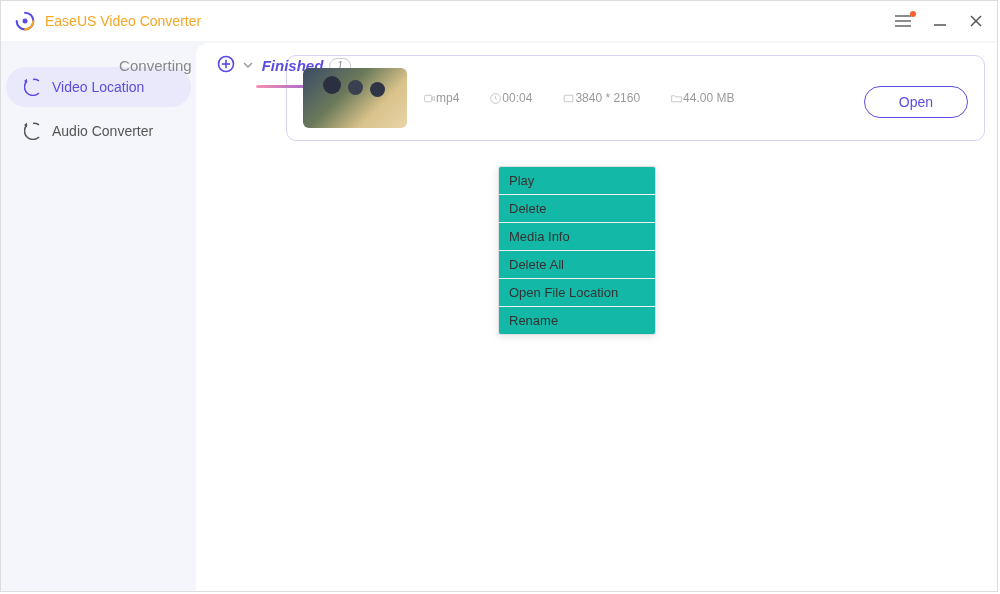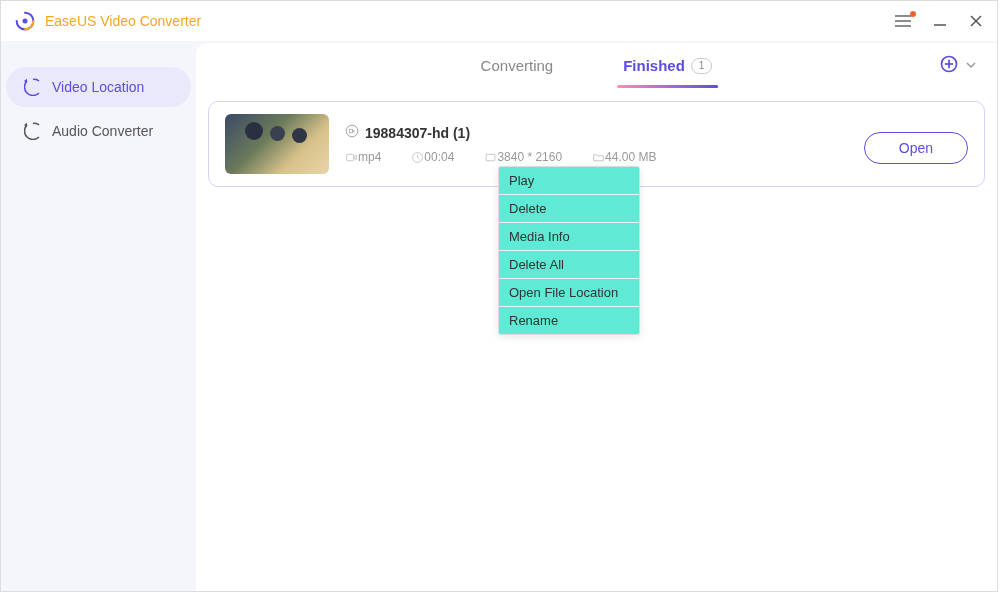--- a/index.html
+++ b/index.html
@@ -15,43 +15,43 @@
 .menu-icon svg { display: block; }
 .menu-dot { position: absolute; top: -3px; right: -5px; width: 6px; height: 6px; background: #f5622e; border-radius: 50%; }
 .win-btn { cursor: pointer; color: #555; }
 .win-btn svg { display: block; }
 .body-area { flex: 1; display: flex; background: #f5f6fc; }
 .sidebar { width: 195px; padding-top: 26px; }
 .sidebar-item { height: 40px; display: flex; align-items: center; padding-left: 18px; margin: 0 5px 4px 5px; border-radius: 20px; cursor: pointer; color: #555; font-size: 14px; }
 .sidebar-item.active { background: #eae9fb; color: #5b4de1; font-weight: 500; }
 .sidebar-item .sicon { width: 18px; height: 18px; margin-right: 10px; display: flex; align-items: center; justify-content: center; }
 .sidebar-item.active .sicon { color: #5b4de1; }
-.main { flex: 1; background: #fff; border-radius: 12px 0 0 0; display: flex; flex-direction: column; margin-top: 2px; }
+.main { flex: 1; background: #fff; border-radius: 12px 0 0 0; display: flex; margin-top: 2px; }
 .tabs-row { height: 46px; display: flex; align-items: center; position: relative; padding: 0 20px; border-bottom: 1px solid transparent; }
 .tabs-center { position: absolute; left: 50%; transform: translateX(-50%); display: flex; gap: 70px; height: 100%; align-items: center; }
 .tab { color: #888; font-size: 15px; cursor: pointer; position: relative; height: 100%; display: flex; align-items: center; }
-.tab.active { color: #5b4de1; font-weight: 600; }
+.tab.active { color: #5b4de1; font-weight: 600; font-style: italic; }
 .tab.active::after { content: ""; position: absolute; bottom: 0; left: -6px; right: -6px; height: 3px; background: linear-gradient(90deg, #f78fb3, #5b4de1); border-radius: 2px; }
 .tab-badge { display: inline-flex; align-items: center; justify-content: center; border: 1px solid #ccc; border-radius: 10px; font-size: 10px; padding: 0 7px; height: 16px; margin-left: 6px; color: #888; font-weight: 400; }
 .tabs-right { margin-left: auto; display: flex; align-items: center; gap: 6px; }
 .add-btn { color: #5b4de1; cursor: pointer; }
 .chev-btn { color: #999; cursor: pointer; }
 .content { flex: 1; padding: 12px 12px 0 12px; }
 .file-card { border: 1px solid #d6d3f3; border-radius: 10px; padding: 12px 16px; display: flex; align-items: center; background: #fff; }
 .thumb { width: 104px; height: 60px; border-radius: 6px; margin-right: 16px; background: linear-gradient(135deg, #3a4a66 0%, #6b7a5a 40%, #d9c28a 70%, #e8d4a8 100%); position: relative; overflow: hidden; flex-shrink: 0; }
 .thumb::before { content: ""; position: absolute; top: 8px; left: 20px; width: 18px; height: 18px; background: #2a3040; border-radius: 50%; }
 .thumb::after { content: ""; position: absolute; top: 12px; left: 45px; width: 15px; height: 15px; background: #3a4050; border-radius: 50%; box-shadow: 22px 2px 0 #2f3545; }
 .file-info { flex: 1; }
 .file-name-row { display: flex; align-items: center; margin-bottom: 8px; }
 .file-type-icon { color: #5b4de1; margin-right: 6px; }
 .file-name { font-size: 14px; color: #333; font-weight: 600; }
 .file-meta { display: flex; gap: 30px; color: #999; font-size: 12px; align-items: center; }
 .meta-item { display: flex; align-items: center; }
 .open-btn { border: 1.5px solid #5b4de1; color: #5b4de1; background: #fff; border-radius: 18px; padding: 7px 34px; font-size: 14px; cursor: pointer; margin-top: 8px; }
-.context-menu { position: absolute; top: 166px; left: 498px; width: 142px; background: #5eead4; border: 1px solid #ddd; border-radius: 3px; box-shadow: 0 2px 8px rgba(0,0,0,0.1); z-index: 100; }
+.context-menu { position: absolute; top: 166px; left: 498px; width: 158px; background: #14b8a6; border: 1px solid #ddd; border-radius: 3px; box-shadow: 0 2px 8px rgba(0,0,0,0.1); z-index: 100; }
 .ctx-item { padding: 6px 10px; font-size: 13px; color: #333; cursor: pointer; border-bottom: 1px solid #f0f0f0; }
 .ctx-item:last-child { border-bottom: none; }
 </style>
 </head>
 <body>
 
 <div class="window">
   <div class="titlebar">
     <span class="logo-icon">
       <svg viewBox="0 0 24 24">
@@ -133,30 +133,20 @@
                 <polyline points="2,4 6,8 10,4" fill="none" stroke="#999" stroke-width="1.5"></polyline>
               </svg>
           </span>
         </div>
       </div>
 
       <div class="content">
         <div class="file-card">
           <div class="thumb"></div>
           <div class="file-info">
-            <div class="file-name-row">
-              <span class="file-type-icon">
-                <svg width="14" height="14" viewBox="0 0 24 24">
-                    <circle cx="12" cy="12" r="10" fill="none" stroke="#999" stroke-width="1.5"></circle>
-                    <rect x="8" y="9" width="5" height="6" fill="none" stroke="#999" stroke-width="1.2"></rect>
-                    <polygon points="14,10 17,12 14,14" fill="#999"></polygon>
-                  </svg>
-              </span>
-              <span class="file-name">19884307-hd (1)</span>
-            </div>
             <div class="file-meta">
               <span class="meta-item">
                 <svg width="13" height="13" viewBox="0 0 24 24">
                     <rect x="3" y="6" width="13" height="12" rx="2" fill="none" stroke="#bbb" stroke-width="1.5"></rect>
                     <polygon points="17,10 21,8 21,16 17,14" fill="none" stroke="#bbb" stroke-width="1.5"></polygon>
                   </svg>
                 <span>mp4</span>
               </span>
               <span class="meta-item">
                 <svg width="13" height="13" viewBox="0 0 24 24">

